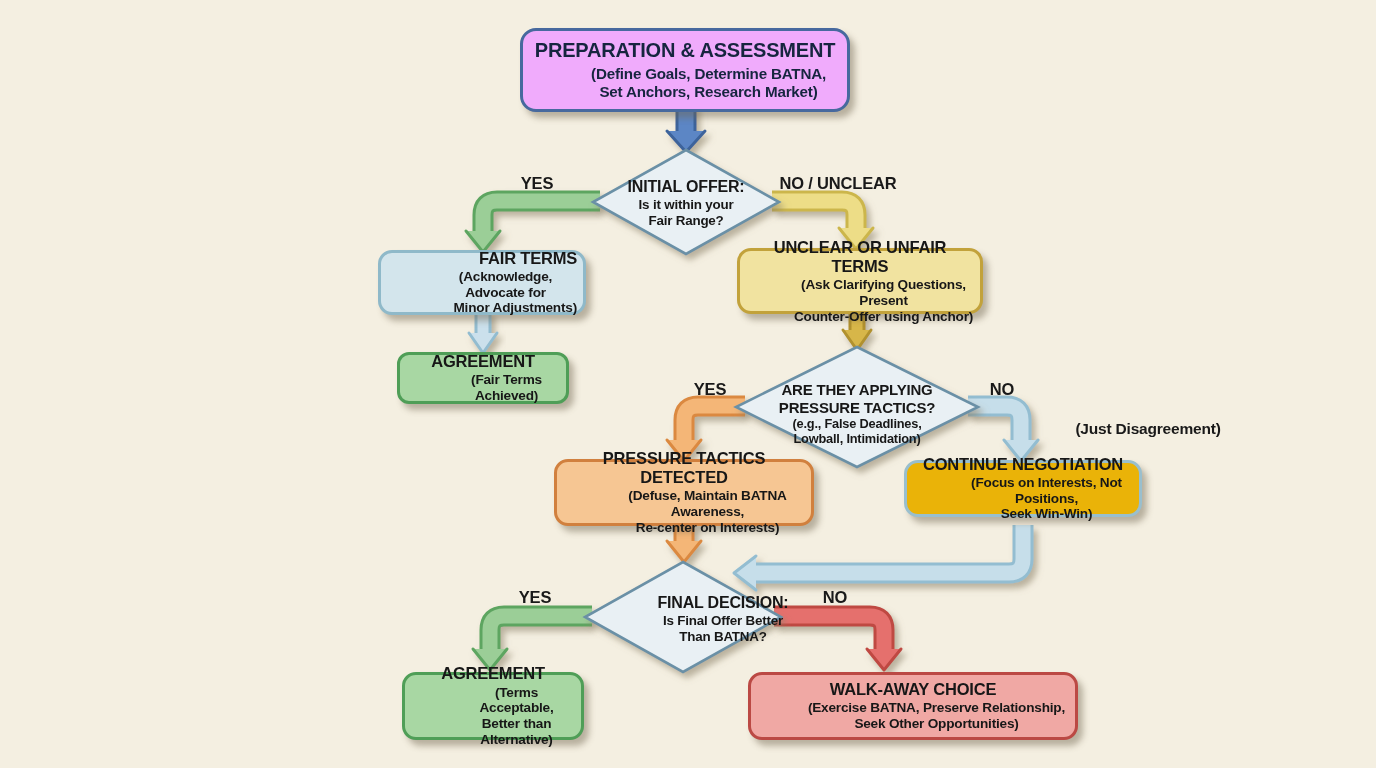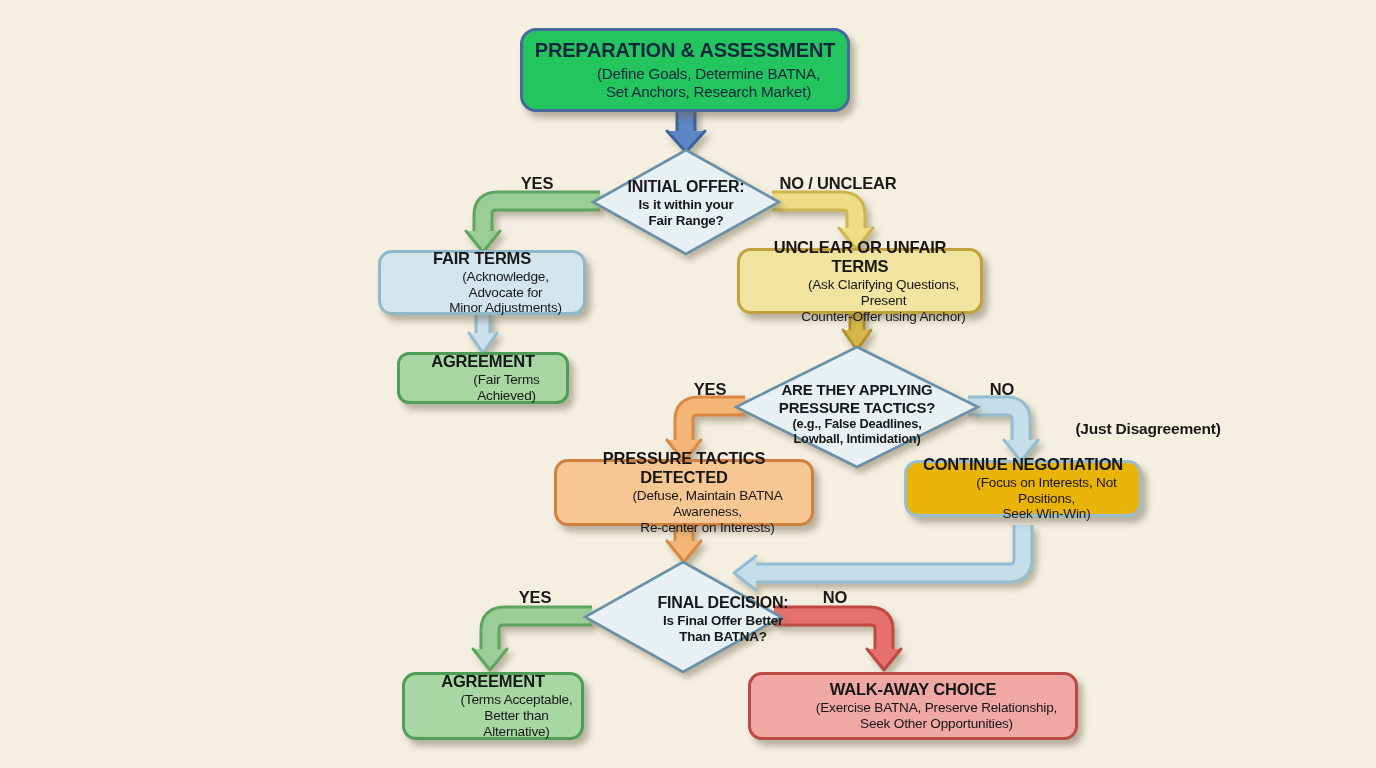--- a/index.html
+++ b/index.html
@@ -28,21 +28,21 @@
     display:flex;flex-direction:column;
     justify-content:center;align-items:center;
     text-align:center;
     color:#171717;
     box-shadow:5px 6px 6px rgba(110,100,78,0.45);
     line-height:1.16;
     letter-spacing:-0.2px;
     padding:2px 6px;
   }
   .node .title{font-weight:700;font-size:16.5px;margin-bottom:1px;}
-  .node .sub{font-weight:400;font-size:13.6px;margin-left:47px;}
+  .node .sub{font-weight:700;font-size:13.6px;margin-left:47px;}
   .prep{border-radius:16px;border-width:3.5px;color:#16253f;}
   .prep .title{font-size:20px;margin-bottom:3px;}
   .prep .sub{font-size:15.2px;}
   .dtext{
     position:absolute;
     transform:translate(-50%,-50%);
     text-align:center;
     color:#171717;
     line-height:1.18;
     letter-spacing:-0.2px;
@@ -147,27 +147,27 @@
       <path class="shaft-inner" d="M774 616 L870 616 Q884 616 884 630 L884 654" stroke="#e5706d"></path>
       <polygon class="head-fill" points="867,649 901,649 884,670" fill="#e5706d"></polygon>
       <path class="head-border" d="M867 649 L884 670 L901 649" stroke="#bf4843"></path>
     </g>
 
     <polygon class="diamond" points="686,150 779,202 686,254 593,202" filter="url(#ds)" fill="#e9f0f4" stroke="#6b90a6"></polygon>
     <polygon class="diamond" points="857,347 978,407 857,467 736,407" filter="url(#ds)" fill="#e9f0f4" stroke="#6b90a6"></polygon>
     <polygon class="diamond" points="683,562 781,617 683,672 585,617" filter="url(#ds)" fill="#e9f0f4" stroke="#6b90a6"></polygon>
   </svg>
 
-  <div class="node prep" style="left: 520px; top: 28px; width: 330px; height: 84px; background: #22c55e; border-color: rgb(71, 105, 158);">
+  <div class="node prep" style="left: 520px; top: 28px; width: 330px; height: 84px; background: #f0abfc; border-color: rgb(71, 105, 158);">
     <div class="title">PREPARATION &amp; ASSESSMENT</div>
     <div class="sub">(Define Goals, Determine BATNA,</div>
     <div class="sub">Set Anchors, Research Market)</div>
   </div>
 
-  <div class="node" style="left: 378px; top: 250px; width: 208px; height: 65px; background: rgb(211, 229, 236); border-color: rgb(143, 185, 201);">
+  <div class="node" style="left: 378px; top: 250px; width: 208px; height: 65px; background: rgb(211, 229, 236); border-color: rgb(143, 185, 201); align-items: flex-end;">
     <div class="title">FAIR TERMS</div>
     <div class="sub">(Acknowledge, Advocate for</div>
     <div class="sub">Minor Adjustments)</div>
   </div>
 
   <div class="node" style="left: 397px; top: 352px; width: 172px; height: 52px; border-radius: 12px; background: rgb(168, 215, 163); border-color: rgb(79, 158, 87);">
     <div class="title">AGREEMENT</div>
     <div class="sub">(Fair Terms Achieved)</div>
   </div>
 

